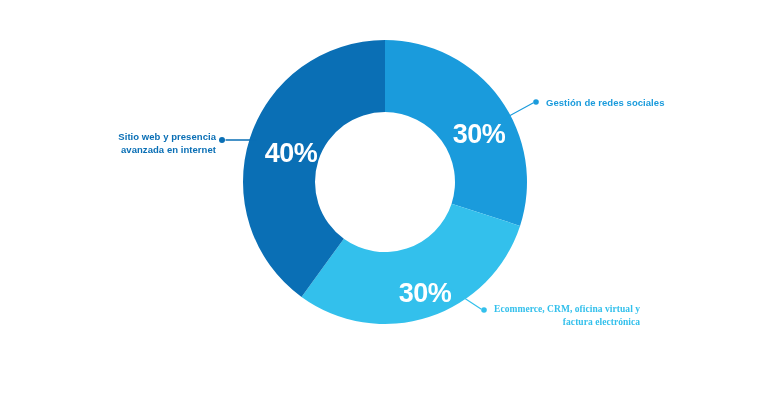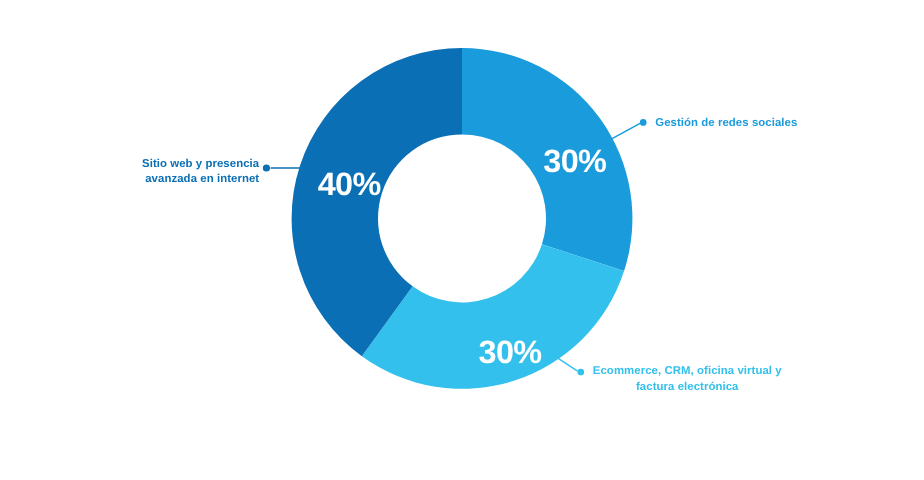--- a/index.html
+++ b/index.html
@@ -52,21 +52,22 @@
     left: 112px;
     top: 130px;
     width: 104px;
     color: #0A6FB5;
     text-align: right;
   }
   #label-ecommerce {
     left: 494px;
     top: 303px;
     color: #33C0EC;
-    text-align: center;
+    text-align: right;
+    font-family: Liberation Serif, serif;
   }
   #logo {
     position: absolute;
     left: 598px;
     top: 355px;
     width: 92px;
     height: 34px;
   }
   #logo svg { display: block; }
 </style>

